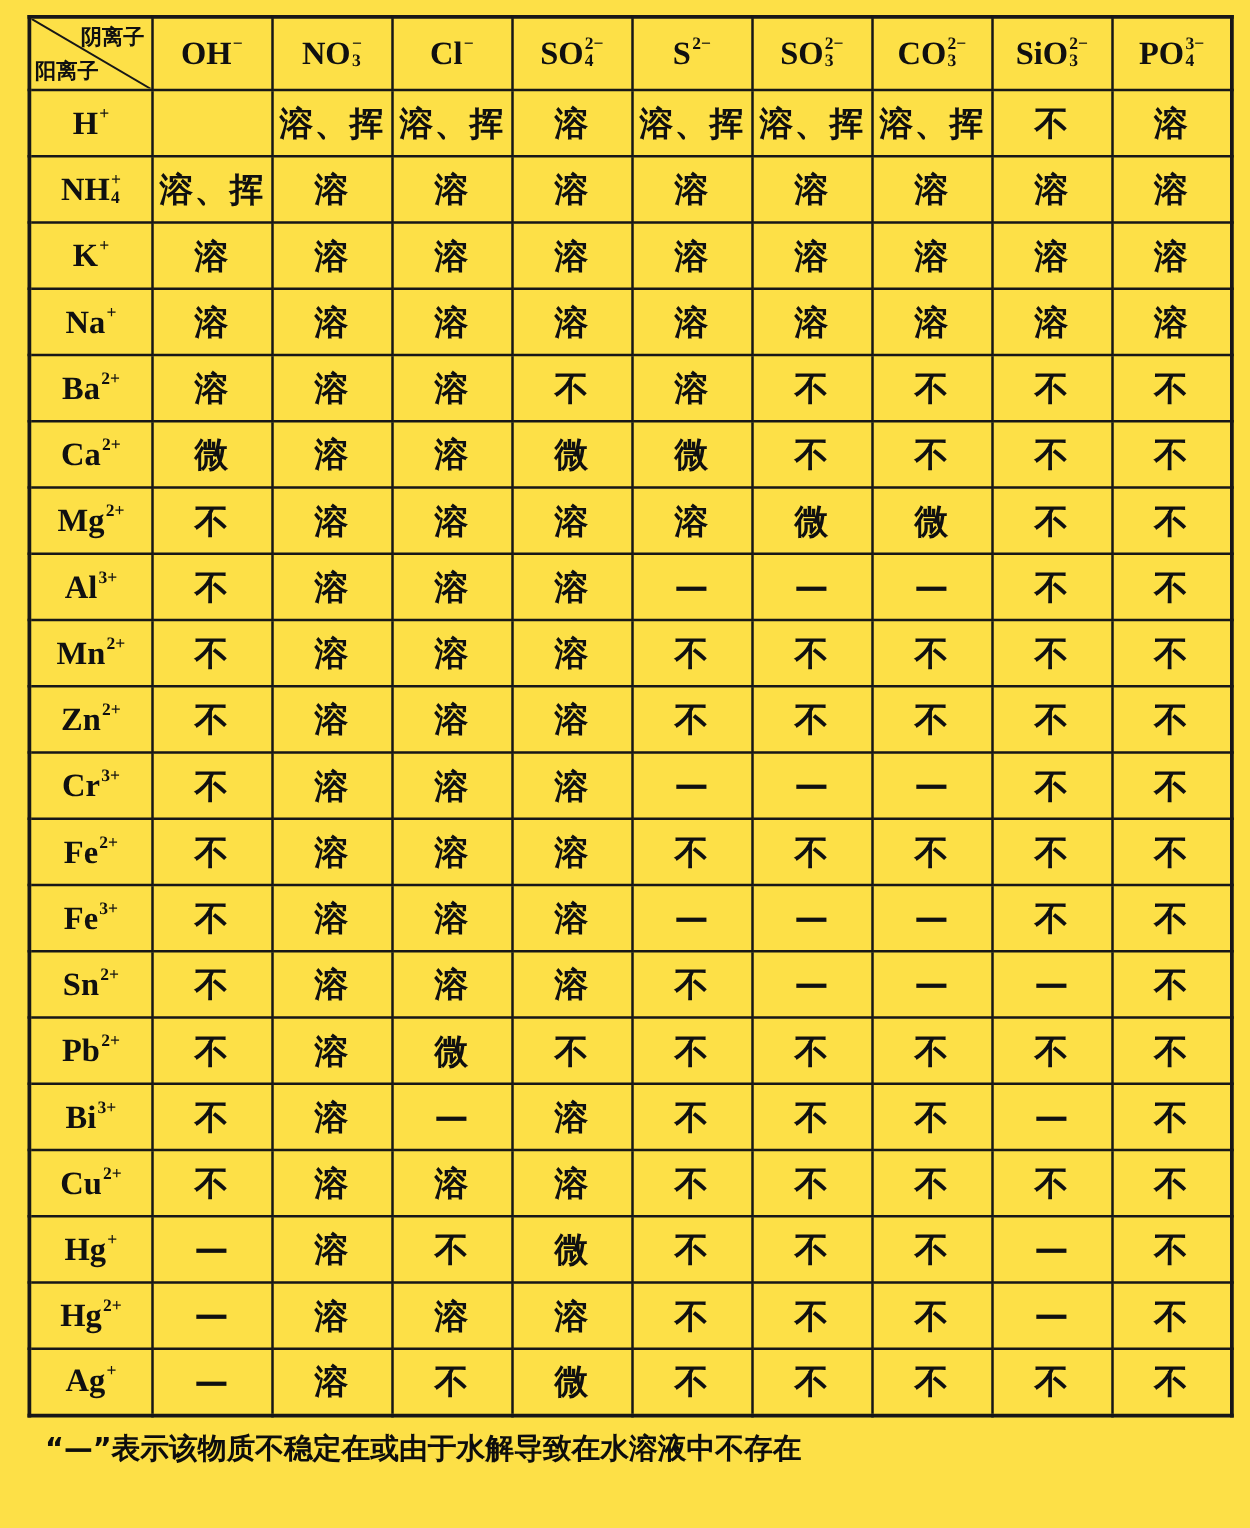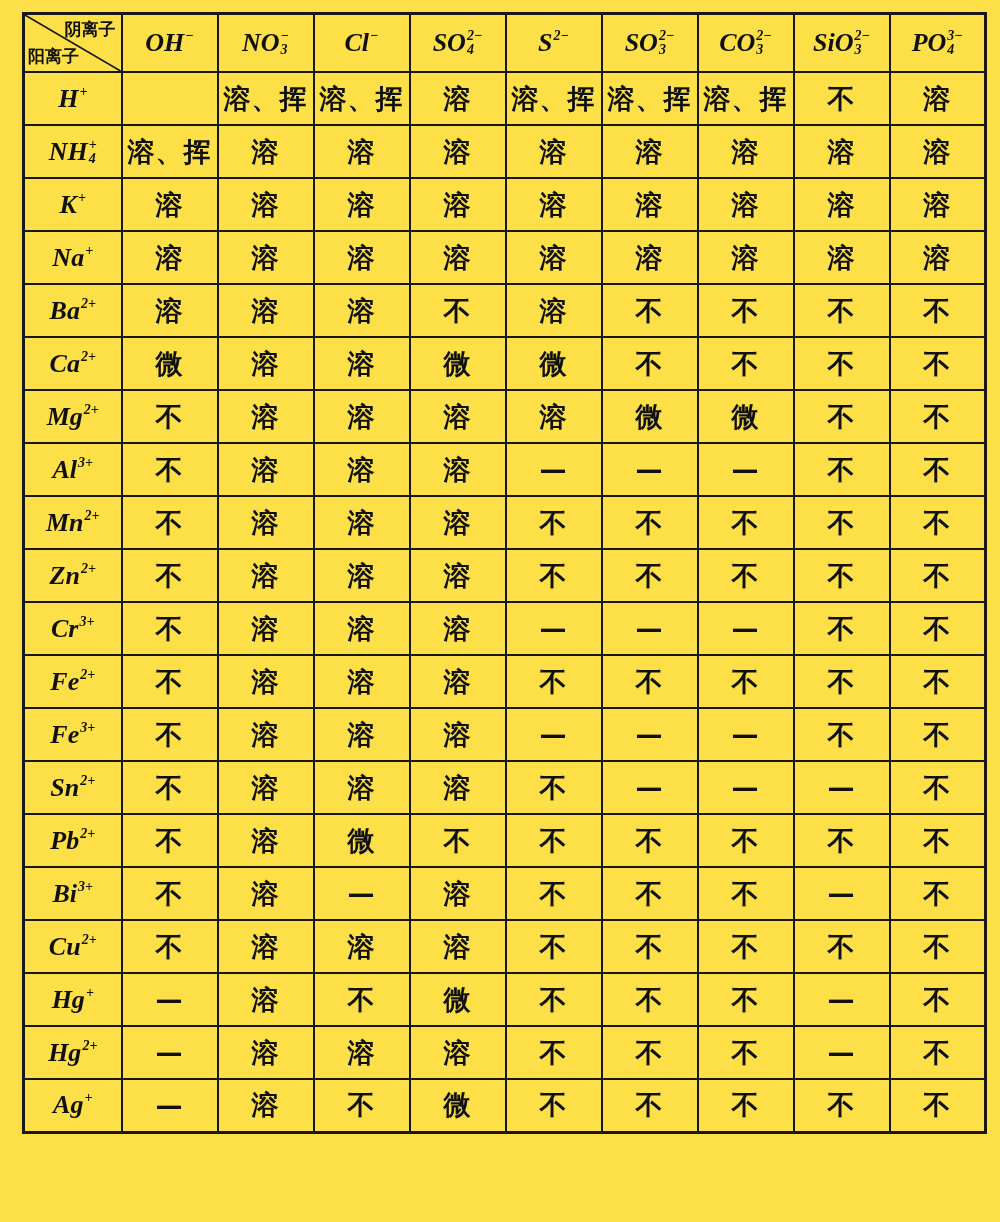--- a/index.html
+++ b/index.html
@@ -37,21 +37,20 @@
   
   .frm {
     display: inline-flex;
     align-items: center;
     justify-content: center;
     font-family: "Liberation Serif", serif;
     font-weight: 600;
     font-size: 26px;
     line-height: 1;
     color: #101010;
-    font-style: italic;
   }
   .frm .fb { letter-spacing: 0px; }
   .frm .st {
     display: inline-flex;
     flex-direction: column;
     justify-content: center;
     margin-left: 1px;
     font-size: 14px;
     font-weight: 600;
   }
@@ -562,15 +561,16 @@
           <td><span class="cn">不</span></td>
           <td><span class="cn">不</span></td>
           <td><span class="cn">不</span></td>
           <td><span class="cn">不</span></td>
           <td><span class="cn">不</span></td>
         </tr>
       </tbody>
   </table>
 
   <div class="note">
+    <div class="l2">“—”表示该物质不稳定在或由于水解导致在水溶液中不存在</div>
   </div>
 
 </div>
 
 </body></html>

